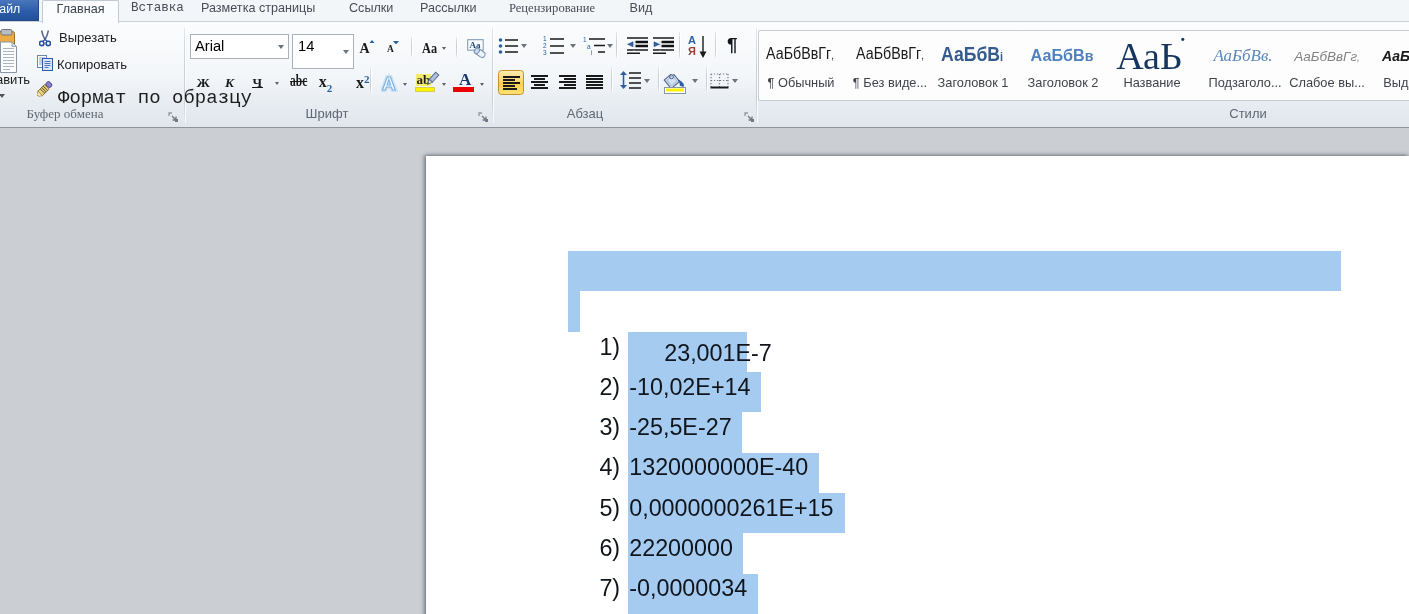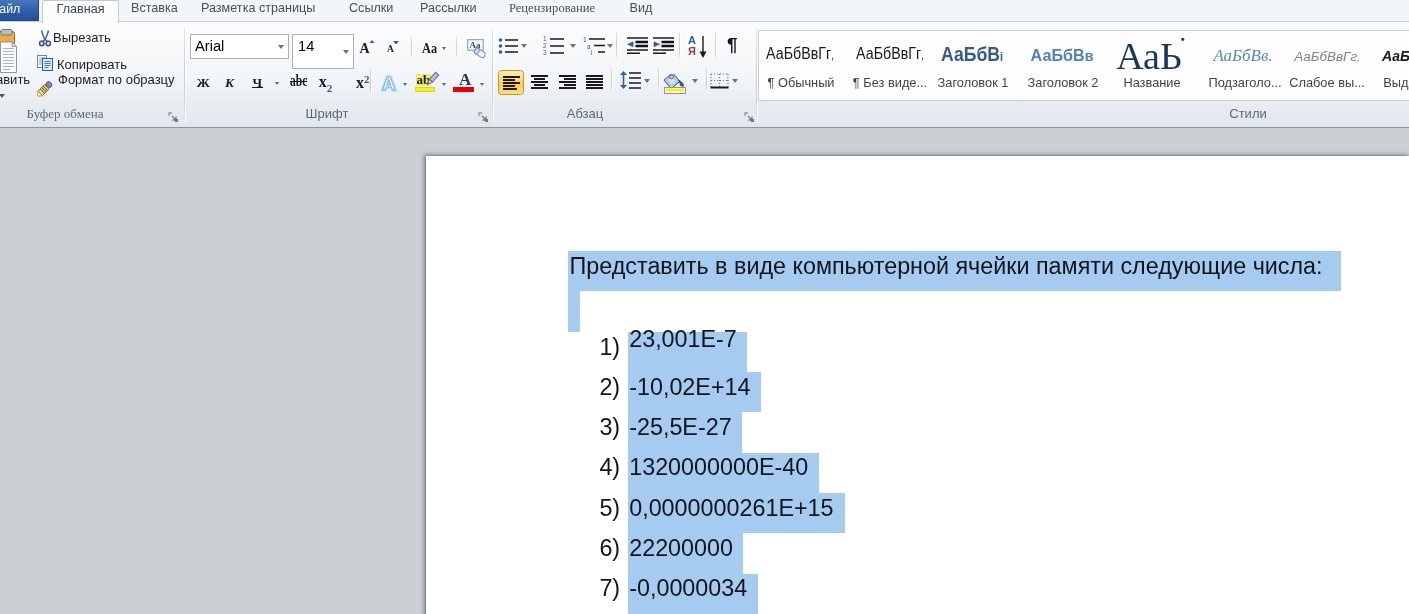--- a/index.html
+++ b/index.html
@@ -31,28 +31,27 @@
   .sp{position:absolute;white-space:nowrap;line-height:1;transform:translateX(-50%);}
   .sl{position:absolute;top:53.4px;white-space:nowrap;line-height:1;transform:translateX(-50%);font-size:12.8px;color:#3F444B;}
 </style>
 </head>
 <body>
 <div id="root">
   <div id="doc">
     <div id="page"></div>
 
     <div class="hl" style="position:absolute;left:568px;top:123px;width:773px;height:40px;"></div>
-    <div class="docline" style="left:569.5px;top:124.9px;">Представить в виде компьютерной ячейки памяти следующие числа:</div>
 
     <div class="hl" style="position:absolute;left:568px;top:163px;width:12px;height:41px;"></div>
 
     <div id="list">
     <div class="hl" style="position:absolute;left:628px;top:203.70px;height:40.33px;width:119.3px;"></div>
     <div class="docline" style="left:599.4px;top:205.50px;">1)</div>
-    <div class="docline" style="left:629.2px;top:198px;">23,001E-7</div>
+    <div class="docline" style="left:629.2px;top:212px;padding-left:35px;">23,001E-7</div>
     <div class="hl" style="position:absolute;left:628px;top:244.03px;height:40.33px;width:133.2px;"></div>
     <div class="docline" style="left:599.4px;top:245.83px;">2)</div>
     <div class="docline" style="left:629.2px;top:245.83px;">-10,02E+14</div>
     <div class="hl" style="position:absolute;left:628px;top:284.36px;height:40.33px;width:114.1px;"></div>
     <div class="docline" style="left:599.4px;top:286.16px;">3)</div>
     <div class="docline" style="left:629.2px;top:286.16px;">-25,5E-27</div>
     <div class="hl" style="position:absolute;left:628px;top:324.69px;height:40.33px;width:191.2px;"></div>
     <div class="docline" style="left:599.4px;top:326.49px;">4)</div>
     <div class="docline" style="left:629.2px;top:326.49px;">1320000000E-40</div>
     <div class="hl" style="position:absolute;left:628px;top:365.02px;height:40.33px;width:216.5px;"></div>
@@ -65,21 +64,21 @@
     <div class="docline" style="left:599.4px;top:447.48px;">7)</div>
     <div class="docline" style="left:629.2px;top:447.48px;">-0,0000034</div>
     </div>
   </div>
 
   <div id="tabbar"></div>
   <div id="tabfill"></div>
   <div id="filetab">
       <span>Файл</span>
     </div>
-  <div class="tab" style="left:131px;width:46px;">Вставка</div>
+  <div class="tab" style="left:131px;width:46px;font-family:Liberation Mono, monospace;">Вставка</div>
   <div class="tab" style="left:201px;width:114px;">Разметка страницы</div>
   <div class="tab" style="left:349px;width:43px;">Ссылки</div>
   <div class="tab" style="left:420px;width:56px;">Рассылки</div>
   <div class="tab" style="left:503px;width:98px;font-family:Liberation Serif, serif;">Рецензирование</div>
   <div class="tab" style="left:629px;width:24px;">Вид</div>
   <div id="tab-active">Главная</div>
 
   <div id="ribbon">
     <div class="gsep" style="left:184px;"></div>
     <div class="gsep" style="left:492px;"></div>
@@ -101,41 +100,41 @@
       </svg>
       <div style="position:absolute;left:-25px;top:48px;font-size:13px;color:#1E1E1E;">Вставить</div>
       <div class="arrdn" style="position:absolute;left:-1px;top:70px;"></div>
 
       <svg style="position:absolute;left:39px;top:6px" width="12" height="17" viewBox="0 0 12 17">
         <path d="M2.6 0.5 C2.6 0.5 3.4 5 6 9.6 M9.4 0.5 C9.4 0.5 8.6 5 6 9.6" stroke="#55688A" stroke-width="1.5" fill="none"></path>
         <path d="M6 9.6 L3.6 11.4 M6 9.6 L8.4 11.4" stroke="#2B4FA2" stroke-width="1.3" fill="none"></path>
         <circle cx="2.7" cy="13.4" r="2.2" fill="none" stroke="#2B4FA2" stroke-width="1.6"></circle>
         <circle cx="9.3" cy="13.4" r="2.2" fill="none" stroke="#2B4FA2" stroke-width="1.6"></circle>
       </svg>
-      <div style="position:absolute;left:53px;top:6px;font-size:13px;color:#1E1E1E;">Вырезать</div>
+      <div style="position:absolute;left:59px;top:6px;font-size:13px;color:#1E1E1E;">Вырезать</div>
 
       <svg style="position:absolute;left:37px;top:31px" width="16" height="16" viewBox="0 0 16 16">
         <rect x="0.5" y="0.5" width="9" height="12" fill="#FFFFFF" stroke="#6B87AC"></rect>
         <g stroke="#7FA3CC" stroke-width="1">
             <path d="M2 3h6M2 5h6M2 7h6M2 9h4"></path>
           </g>
         <rect x="5.5" y="3.5" width="10" height="12" fill="#D9E6F6" stroke="#2F5C9C"></rect>
         <g stroke="#4E79B2" stroke-width="1">
             <path d="M7.5 6.5h6M7.5 8.5h6M7.5 10.5h6M7.5 12.5h4"></path>
           </g>
       </svg>
       <div style="position:absolute;left:57px;top:33px;font-size:13px;color:#1E1E1E;">Копировать</div>
 
       <svg style="position:absolute;left:37px;top:57px" width="16" height="16" viewBox="0 0 16 16">
         <path d="M0.8 10.2 L7.6 3.6 L12.2 8 L5.4 14.6 Z" fill="#EFD67E" stroke="#8B6D2F" stroke-width="0.9"></path>
         <path d="M4.6 6.4 l4.6 4.4 M6.1 5 l4.6 4.4 M3.2 7.9 l4.6 4.4" stroke="#3A3323" stroke-width="0.9"></path>
         <path d="M9.8 1.4 a2.4 2.4 0 0 1 3.4 0 l0.9 0.9 a2.4 2.4 0 0 1-3.4 3.4 l-2.2-2z" fill="#8781CC" stroke="#4A4490"></path>
         <path d="M0.8 10.2 L0 14.2 L2 15.4 L5.4 14.6 Z" fill="#F8ECB8" stroke="#9B8040" stroke-width="0.7"></path>
       </svg>
-      <div style="position:absolute;left:58px;top:48px;font-size:13px;color:#1E1E1E;">Формат по образцу</div>
+      <div style="position:absolute;left:58px;top:63px;font-size:19px;color:#1E1E1E;font-family:Liberation Mono, monospace;">Формат по образцу</div>
       <div class="dlg" style="left:168px;top:88px;">
           <svg width="11" height="11" viewBox="0 0 11 11">
             <path d="M1 4 V1 H4" stroke="#8E979F" stroke-width="1.3" fill="none"></path>
             <path d="M4 4 L8 8 M8 4.5 V8 H4.5" stroke="#707A85" stroke-width="1.3" fill="none"></path>
             <rect x="7" y="7" width="3" height="3" fill="#707A85"></rect>
           </svg>
         </div>
     </div>
     <div id="grp-font">
       <div class="combo" style="left:190px;top:10px;width:99px;height:25px;line-height:23px;padding-left:4px;">Arial<span class="arr arrdn" style="border-top-color:#6B737D;"></span></div>

